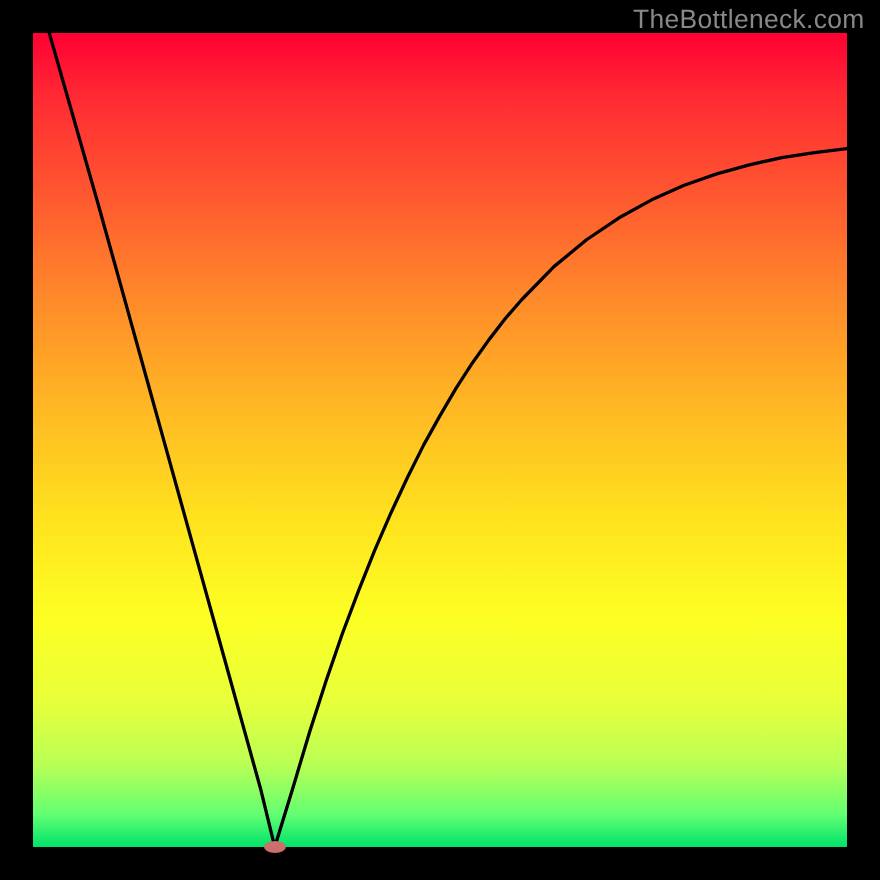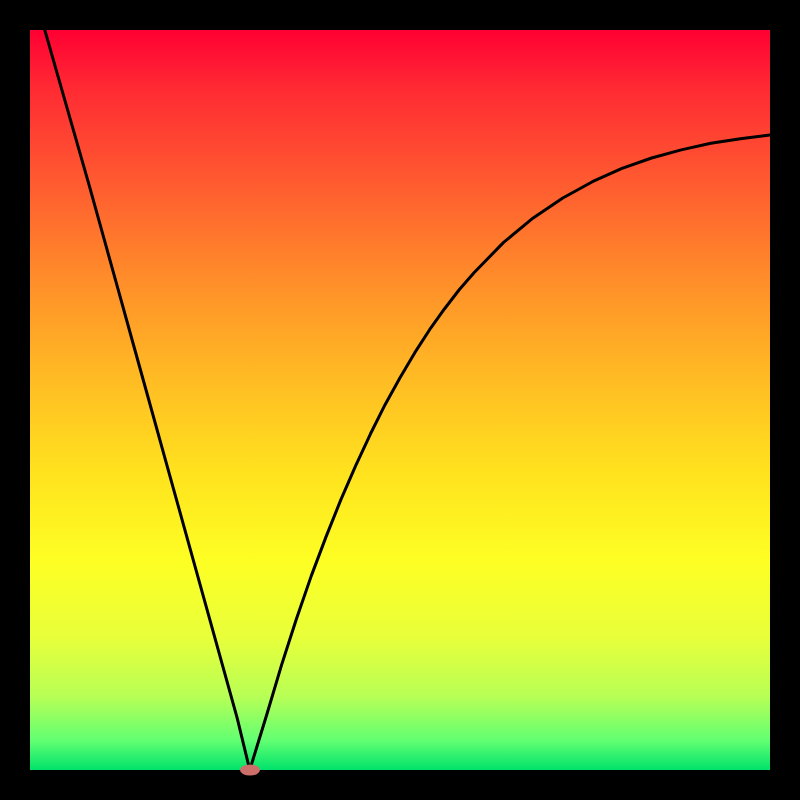--- a/index.html
+++ b/index.html
@@ -63,20 +63,21 @@
     height: 11px;
     border-radius: 50%;
     background: #cc6f6a;
     transform: translate(-50%, -50%);
   }
 </style>
 </head>
 <body>
 
 <div class="outer">
+  <div class="watermark">TheBottleneck.com</div>
 
   <div class="plot-frame">
     <div class="plot-bg"></div>
     <svg class="plot-svg" viewBox="0 0 740 740" preserveAspectRatio="none">
       <path id="curve-path" fill="none" stroke="#000" stroke-width="3" stroke-linecap="round" stroke-linejoin="round" d="M14.80 0.00 L29.60 51.80 L44.40 103.60 L59.20 155.40 L74.00 208.68 L88.80 261.96 L103.60 315.24 L118.40 368.52 L133.20 421.80 L148.00 475.08 L162.80 528.36 L177.60 581.64 L192.40 634.92 L207.20 688.20 L219.78 740.00 L236.80 684.50 L251.60 634.92 L266.40 589.04 L281.20 546.12 L296.00 506.90 L310.80 469.90 L325.60 435.86 L340.40 404.04 L355.20 374.44 L370.00 347.80 L384.80 322.64 L399.60 299.70 L414.40 278.98 L429.20 259.74 L444.00 242.72 L473.60 212.38 L503.20 187.96 L532.80 167.98 L562.40 151.70 L592.00 138.38 L621.60 128.02 L651.20 119.88 L680.80 113.22 L710.40 108.78 L740.00 105.08"></path>
     </svg>
     <div id="min-marker" class="marker" style="left: 219.78px; top: 740px;"></div>
   </div>
 </div>
 

